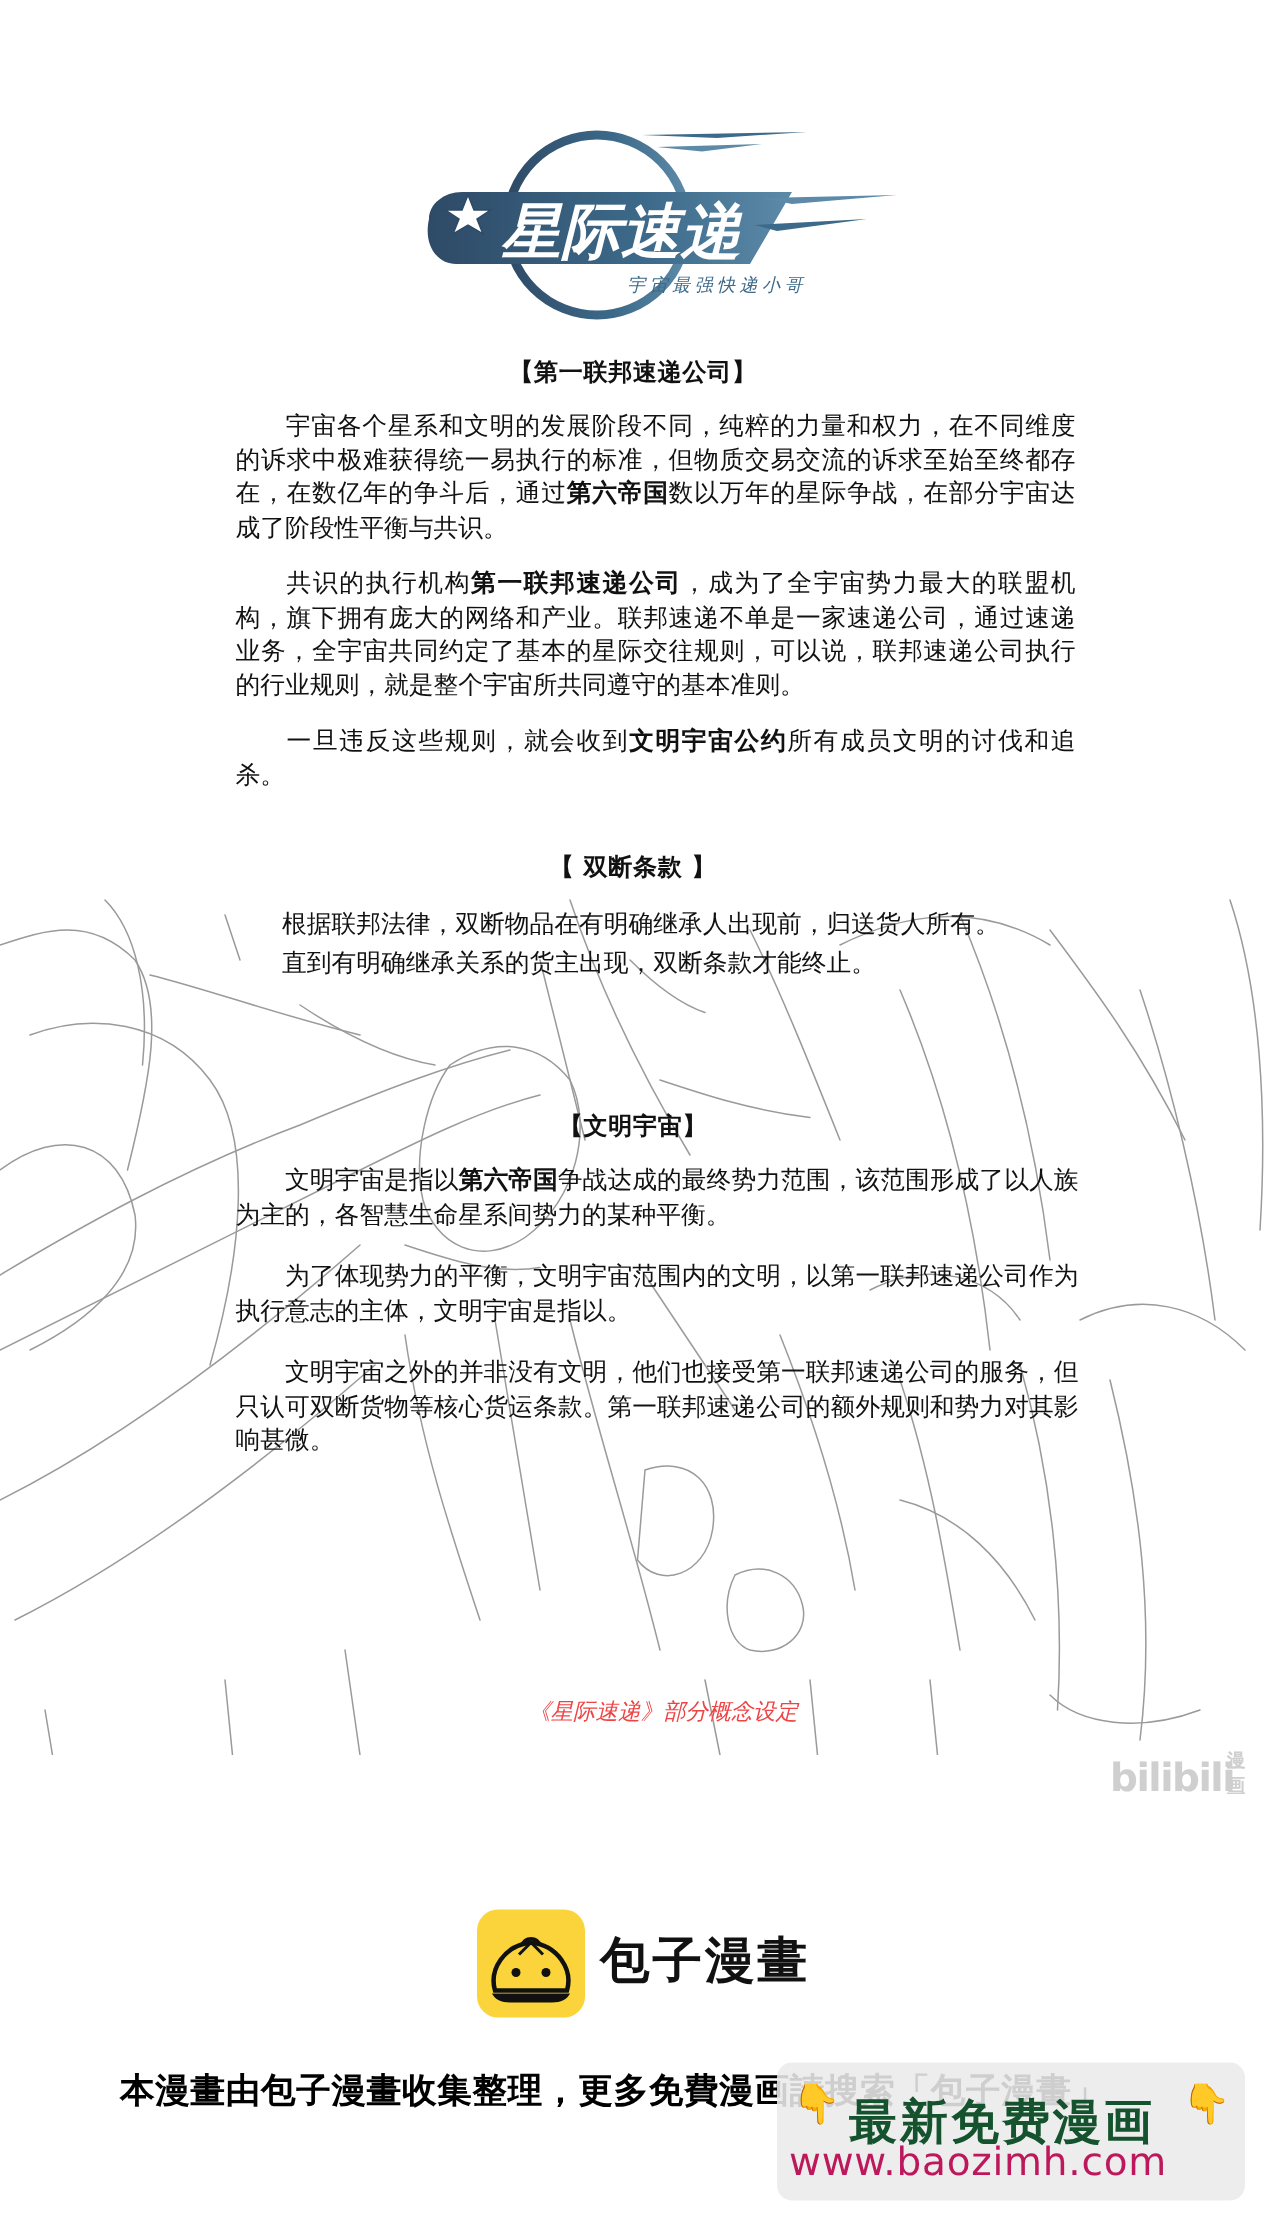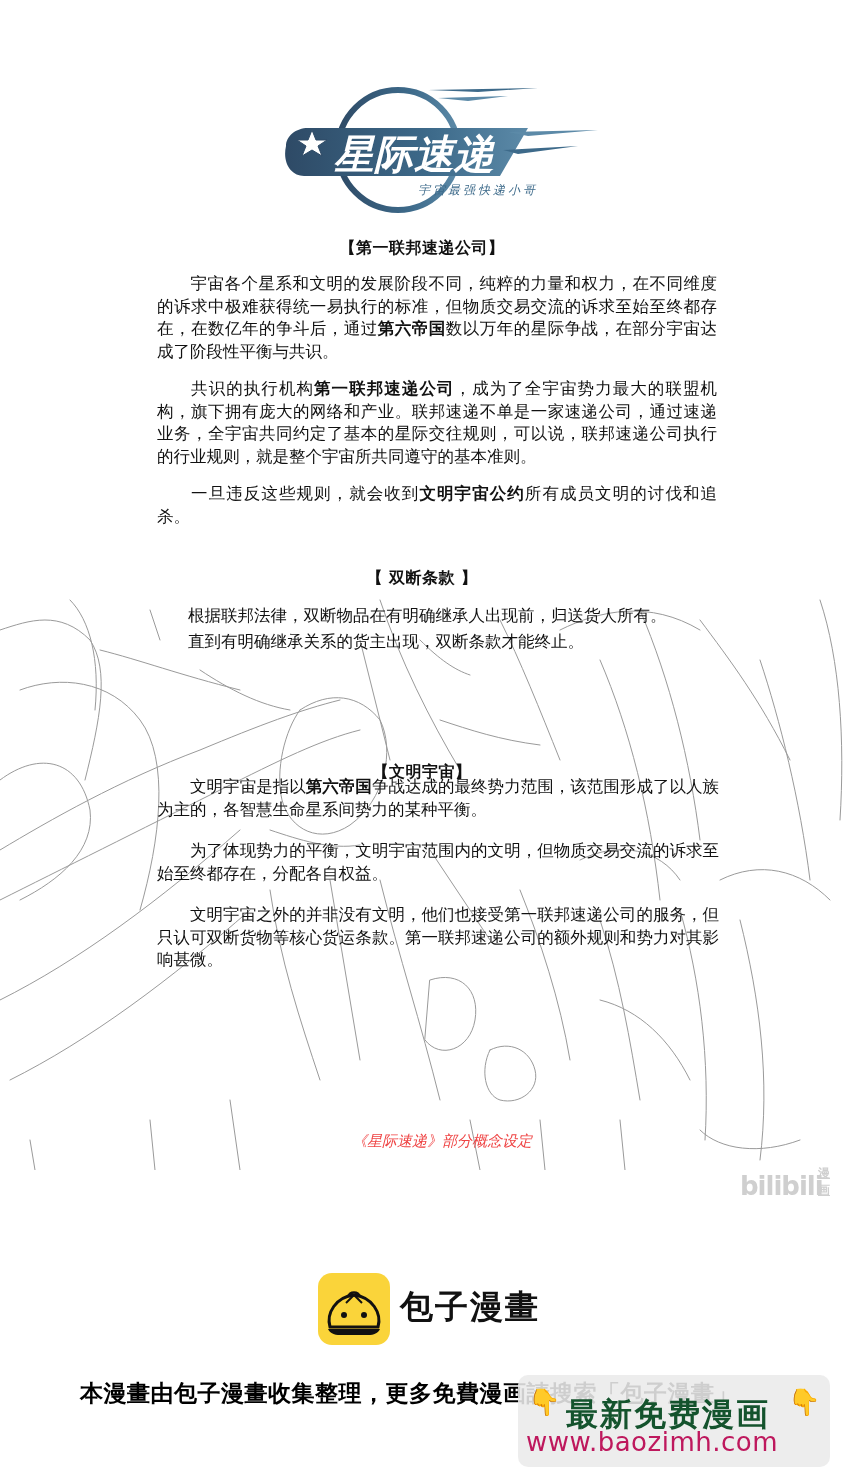--- a/index.html
+++ b/index.html
@@ -125,28 +125,28 @@
   <p class="para" style="top:483px;">
     <span class="indent"></span><span>一旦违反这些规则，就会收到</span><b>文明宇宙公约</b><span>所有成员文明的讨伐和追杀。</span>
   </p>
 
   <div class="section-title" style="top:568px;">【 双断条款 】</div>
   <div class="para" style="top:603px; left:188px; width:520px; line-height:26px;">
     <div>根据联邦法律，双断物品在有明确继承人出现前，归送货人所有。</div>
     <div>直到有明确继承关系的货主出现，双断条款才能终止。</div>
   </div>
 
-  <div class="section-title" style="top:762px;text-align:center;">【文明宇宙】</div>
+  <div class="section-title" style="top:741px;text-align:center;">【文明宇宙】</div>
 
   <p class="para" style="top:776px; width:562px;">
     <span class="indent"></span><span>文明宇宙是指以</span><b>第六帝国</b><span>争战达成的最终势力范围，该范围形成了以人族为主的，各智慧生命星系间势力的某种平衡。</span>
   </p>
 
   <p class="para" style="top:840px; width:562px;">
-    <span class="indent"></span><span>为了体现势力的平衡，文明宇宙范围内的文明，但物质交易交流的诉求至始至终都存在，分配各自权益。</span>
+    <span class="indent"></span><span>为了体现势力的平衡，文明宇宙范围内的文明，以第一联邦速递公司作为执行意志的主体，文明宇宙是指以。</span>
   </p>
 
   <p class="para" style="top:904px; width:562px;">
     <span class="indent"></span><span>文明宇宙之外的并非没有文明，他们也接受第一联邦速递公司的服务，但只认可双断货物等核心货运条款。第一联邦速递公司的额外规则和势力对其影响甚微。</span>
   </p>
 
   <div class="caption">《星际速递》部分概念设定</div>
 </div>
 
 <div class="bili-watermark">

